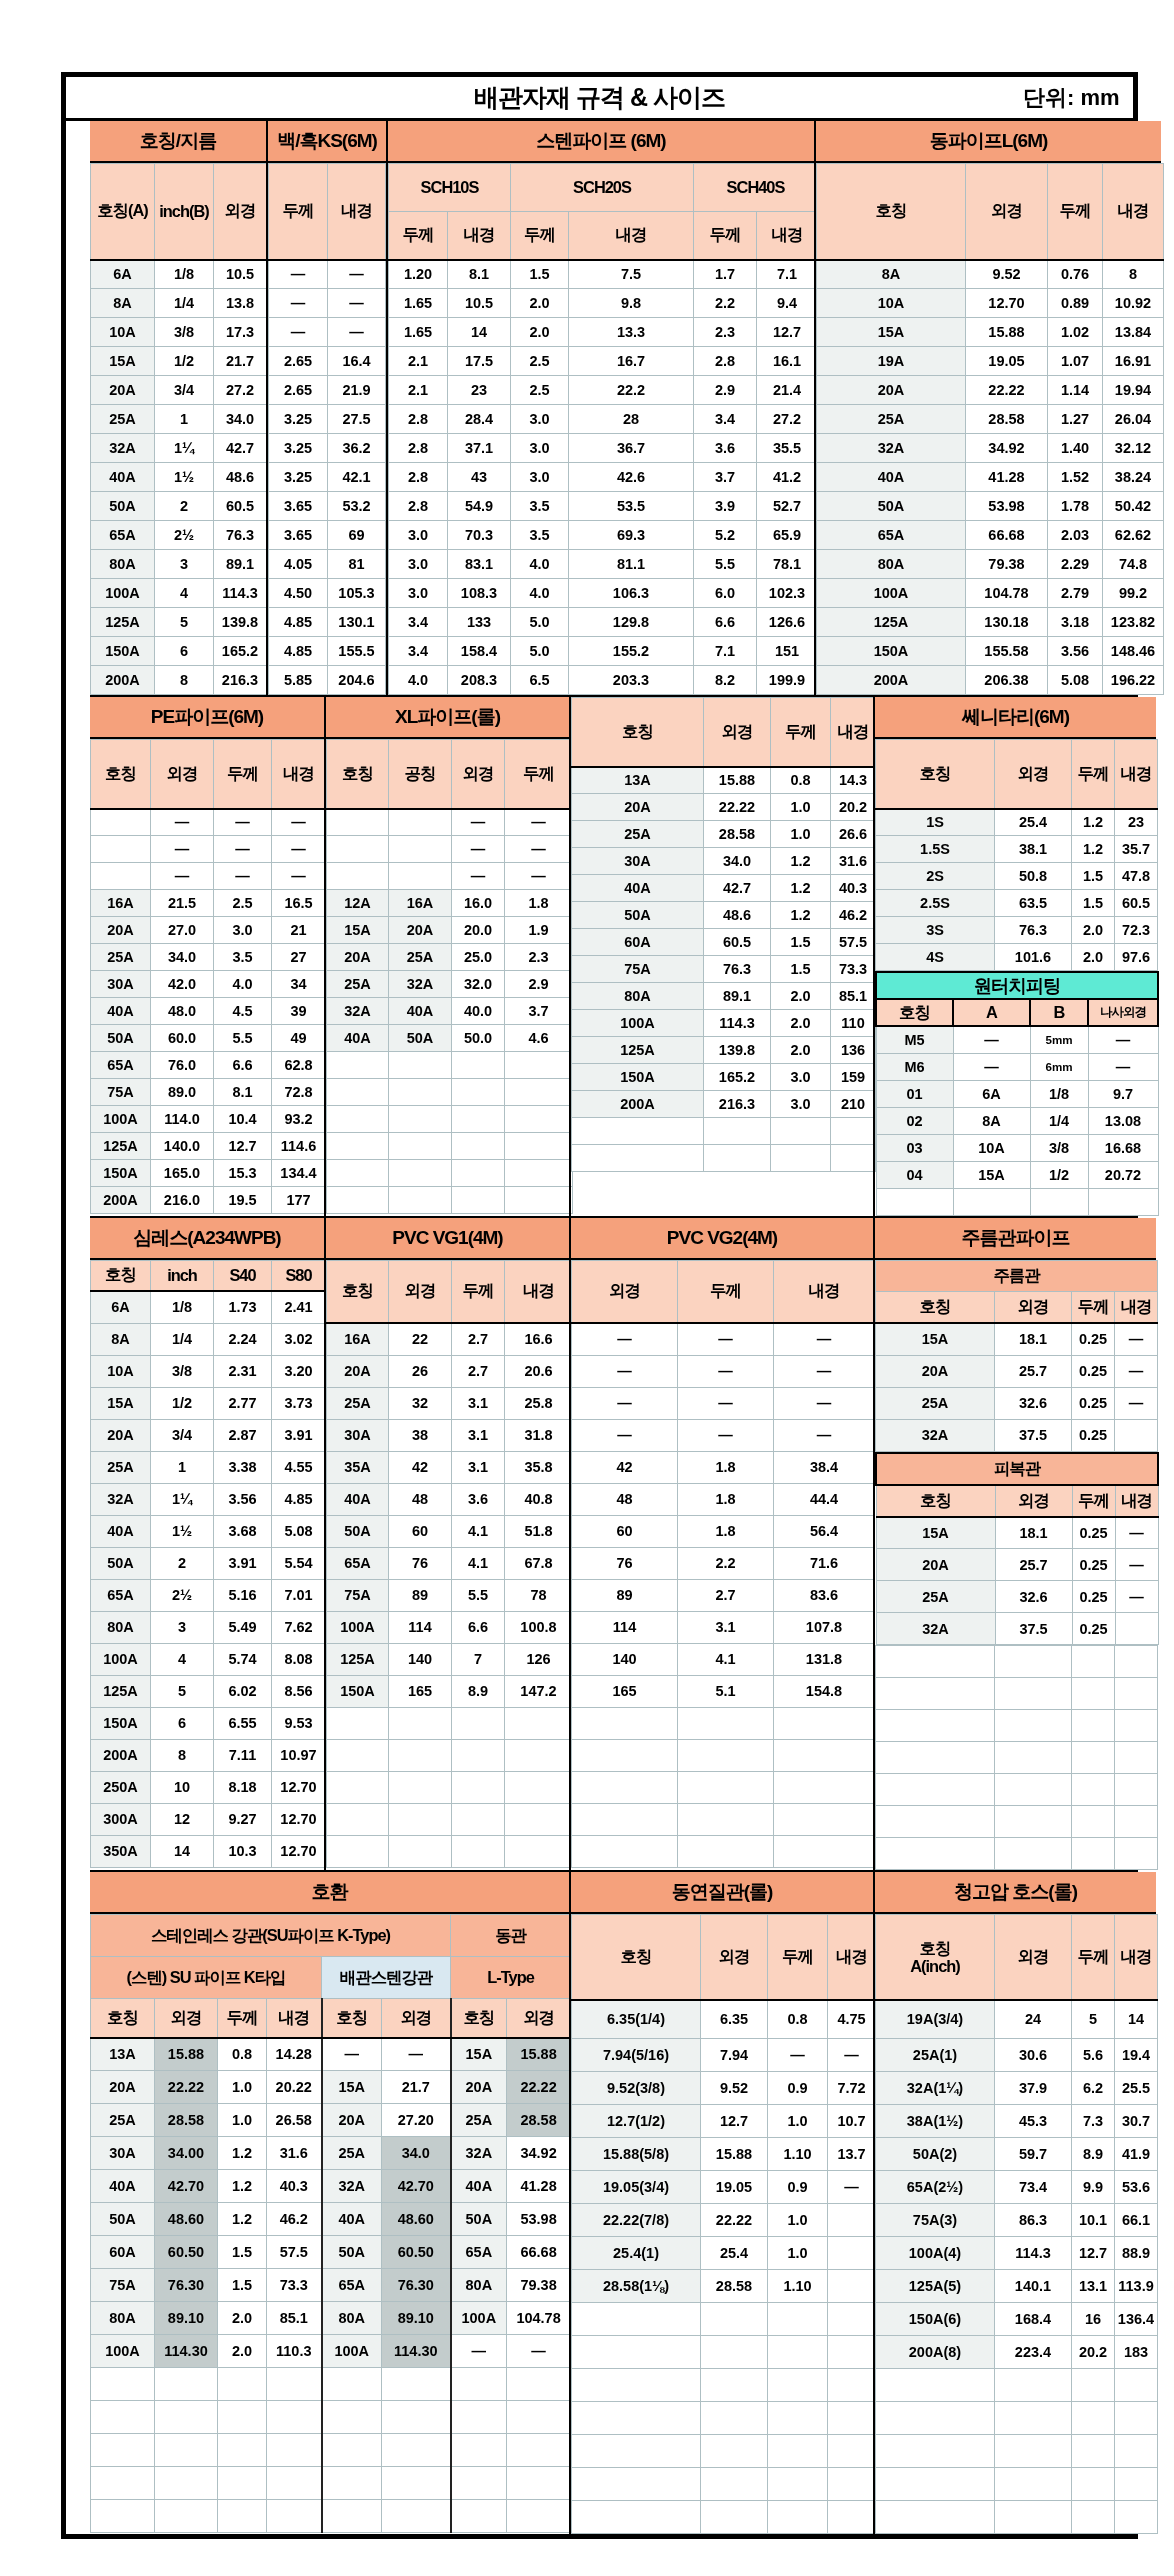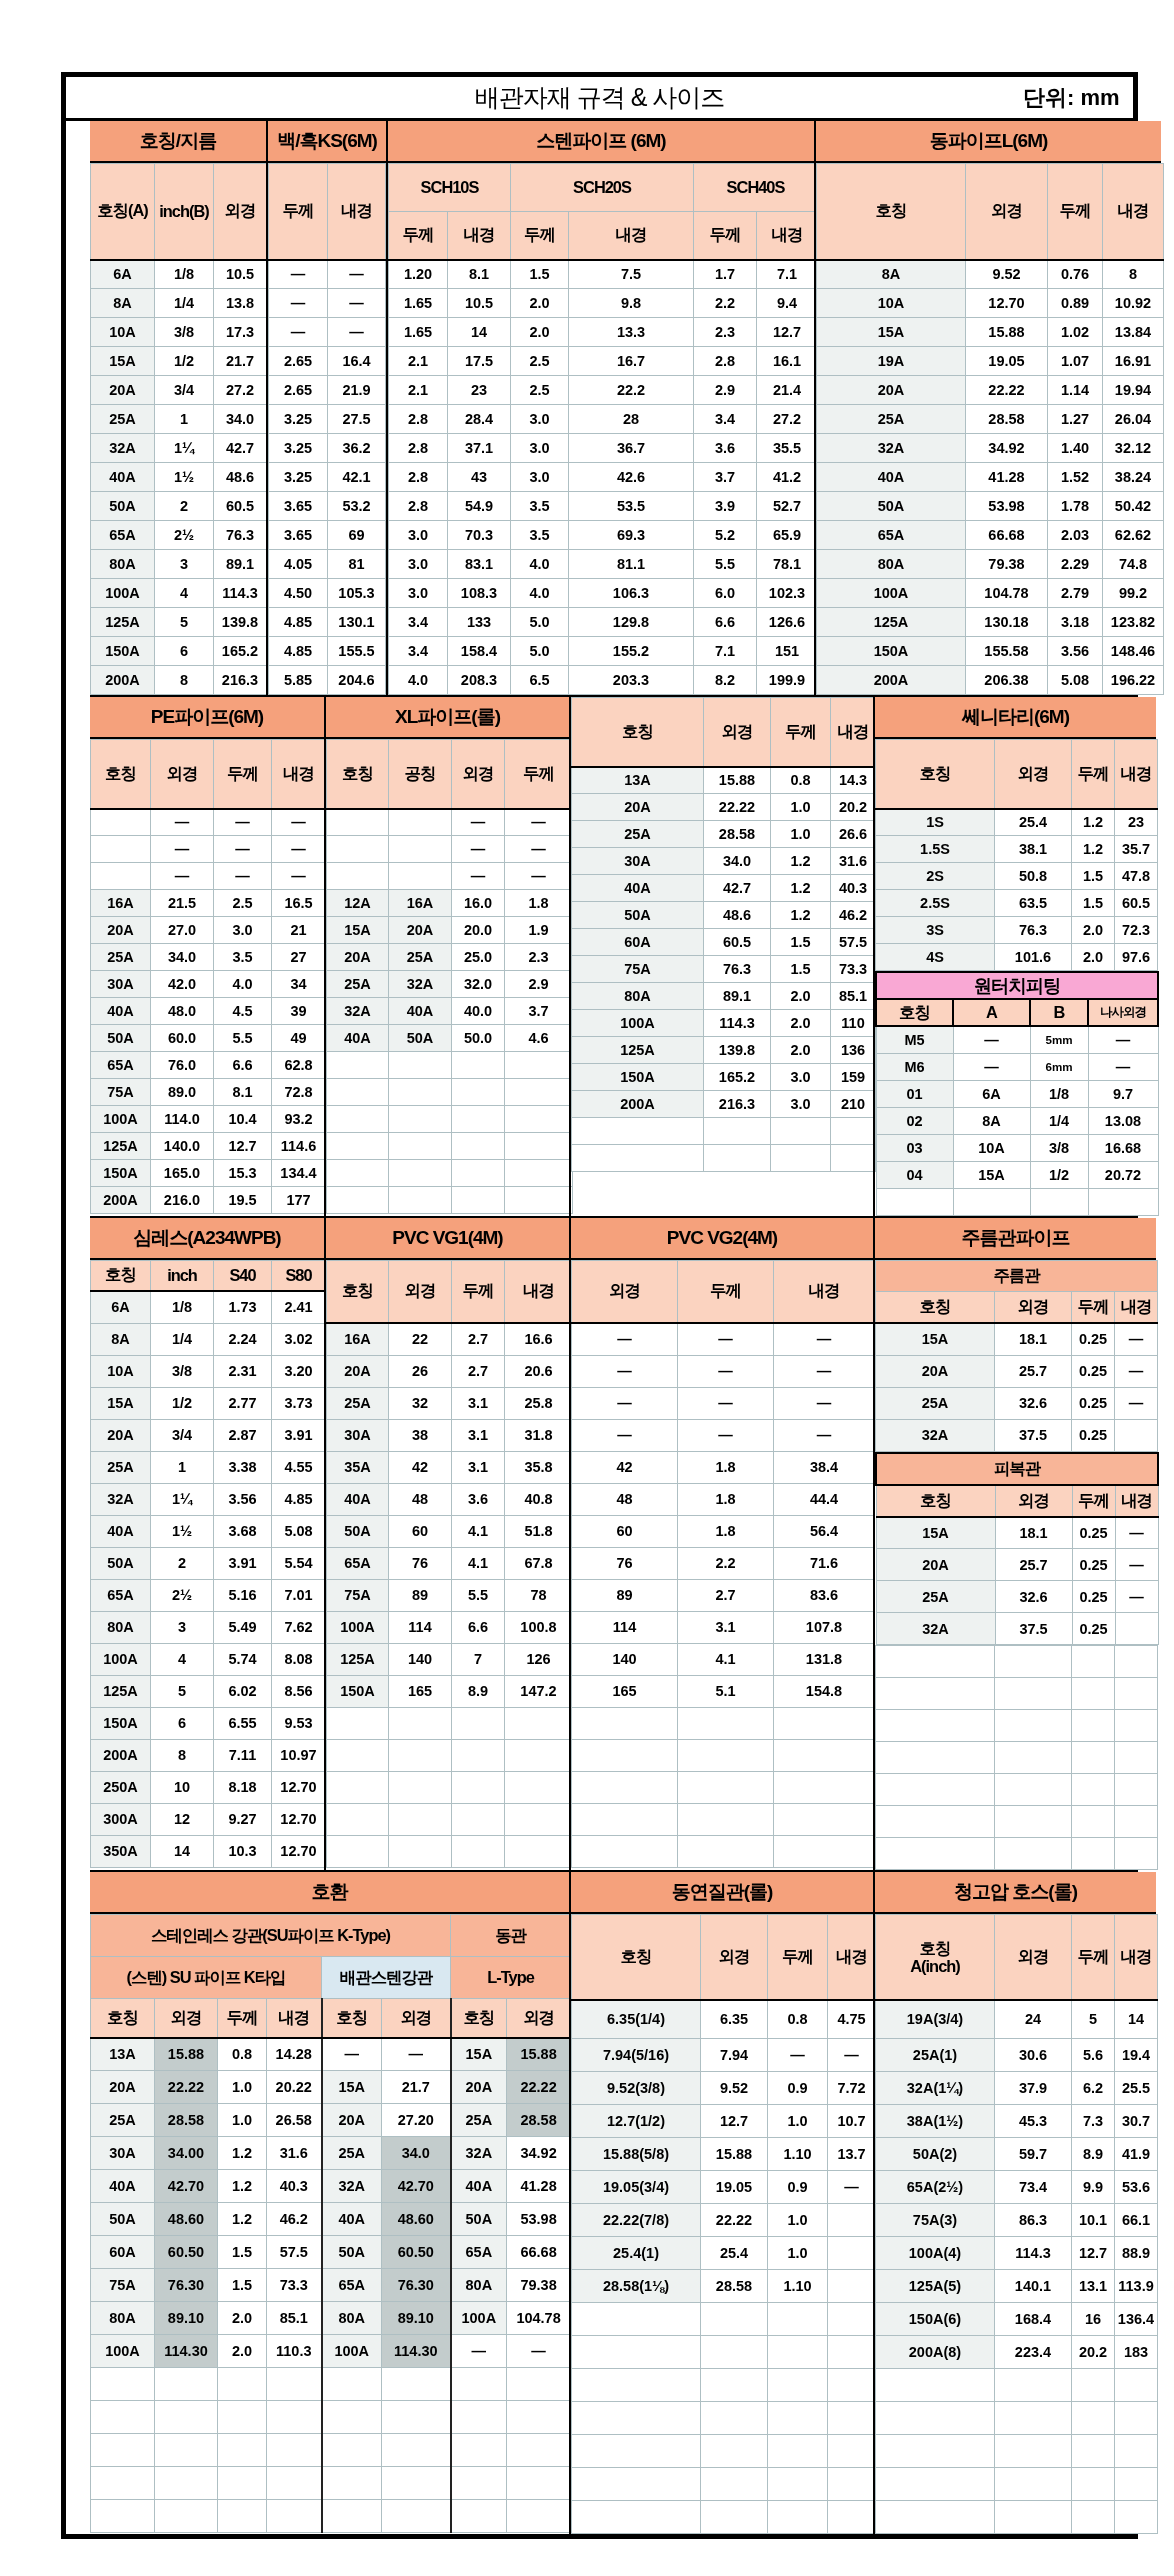--- a/index.html
+++ b/index.html
@@ -1,37 +1,37 @@
 <!DOCTYPE html>
 <html><head>
 <meta charset="utf-8">
 <style>
   * { box-sizing: border-box; }
   html,body { margin:0; padding:0; background:#fff; }
   body { width:1175px; height:2576px; font-family:"Liberation Sans","DejaVu Sans",sans-serif; color:#000; }
   .tbl { margin:72px 37px 0 61px; width:1077px; border:5.8px solid #000; background:#fff; }
   .titlebar { position:relative; height:44px; display:flex; align-items:center; justify-content:center; border-bottom:3.9px solid #000; }
-  .title { font-size:25px; font-weight:normal; letter-spacing:-1px;text-align:right; }
+  .title { font-size:25px; font-weight:bold; letter-spacing:-1px;text-align:right; }
   .unit { position:absolute; right:13.5px; top:0; height:100%; display:flex; align-items:center; font-size:22px; font-weight:bold; }
   .sec { display:flex; align-items:stretch;margin-left:24px; }
   .sec + .sec { border-top:2.9px solid #000; }
   .grp { flex:none; }
   .grp + .grp { border-left:2.9px solid #000; }
   .gh { height:42px; display:flex; align-items:center; justify-content:center;
         background:#F5A17C; border-bottom:2.9px solid #000; font-size:19px; font-weight:bold; letter-spacing:-1px; }
   table { border-collapse:collapse; table-layout:fixed; width:100%; }
   th, td { border:1.9px solid #AEBFC3; text-align:center; vertical-align:middle; padding:0 1px; overflow:hidden; white-space:nowrap; }
   th { background:#FBD3C0; font-size:16.4px; font-weight:bold; letter-spacing:-1px; }
   thead tr:last-child th { border-bottom:2.9px solid #000; }
   td { font-size:14.5px; font-weight:bold; background:#fff; }
   td.lab { background:#EEF2F1; }
   td.shade { background:#C3CCCC; }
   td.sm { font-size:11.6px; }
   th.mid { background:#F8B598; }
-  th.salmon { background:#f9a8d4; font-size:18.3px; }
+  th.salmon { background:#5eead4; font-size:18.3px; }
   th.blue { background:#D9E8F1; }
   th.blk { border:2.9px solid #000; }
   th.xs { font-size:12.5px;text-align:center; }
   
   .g11{width:176px}.g12{width:120px}.g13{width:428px}.g14{width:347px}
   .g21{width:234px}.g22{width:245px}.g23{width:304px}.g24{width:283px}
   .g41{width:479px}.g42{width:304px}.g43{width:283px}
   
   .sec1 thead th { height:48px; }
   .sec1 thead th.tall { height:96px; }

